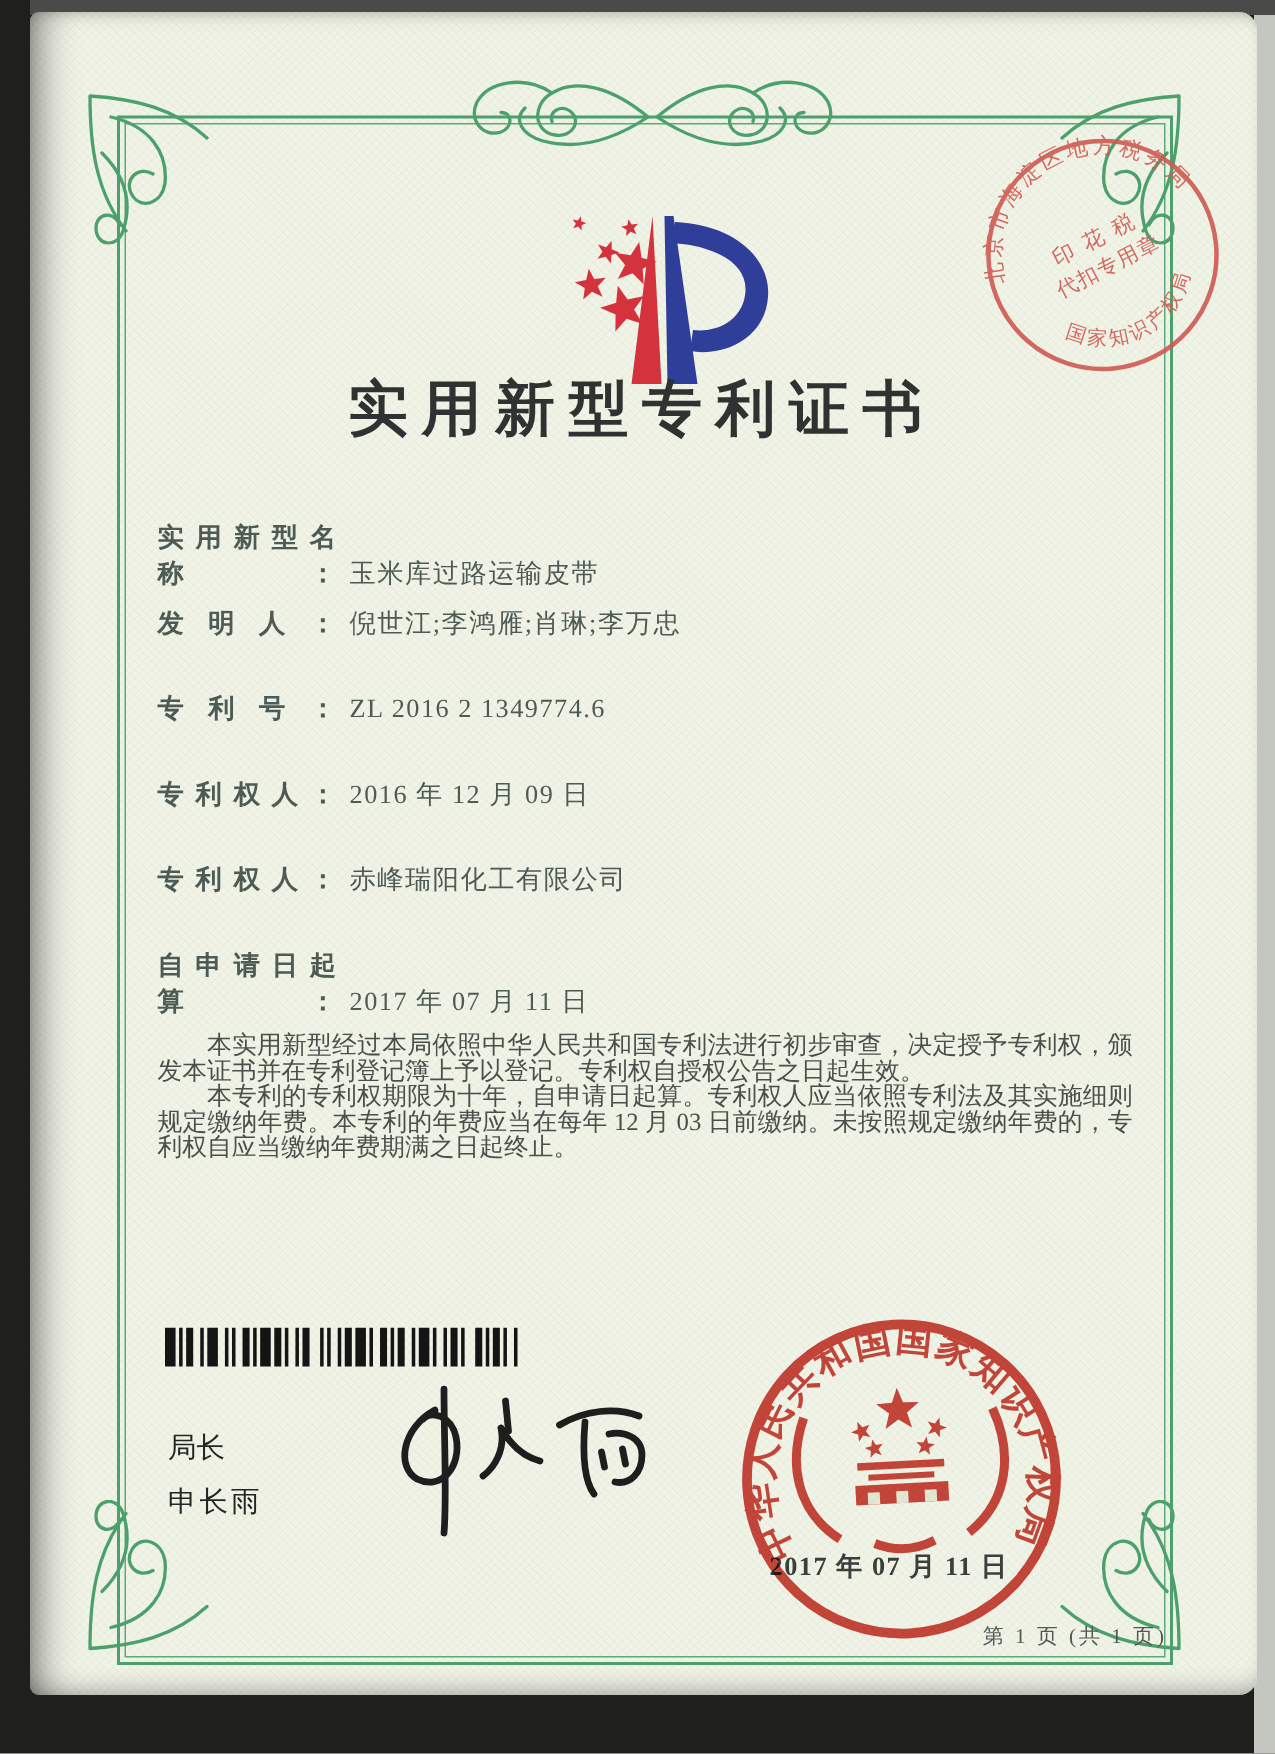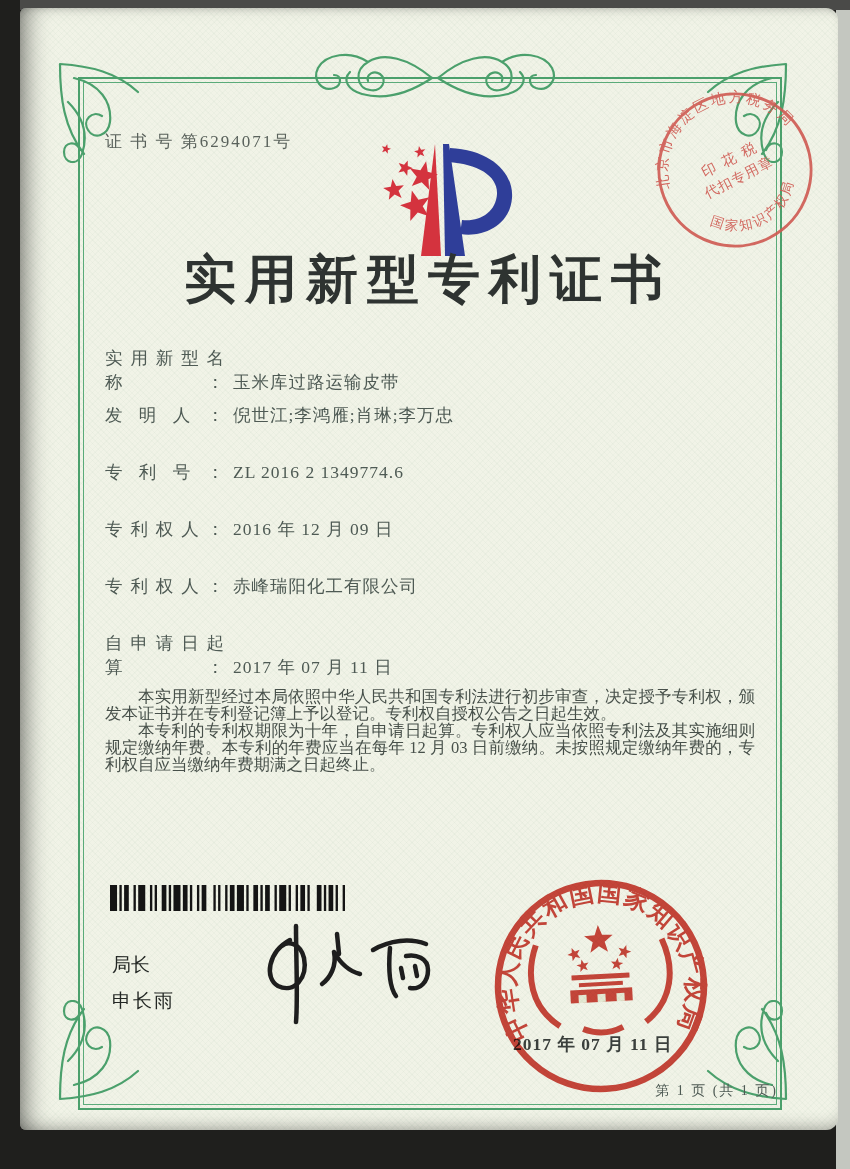--- a/index.html
+++ b/index.html
@@ -18,24 +18,24 @@
       #f1f3e7;
     border-radius:6px 12px 12px 6px;
     box-shadow: inset 18px 0 26px -14px rgba(0,0,0,.55), inset 0 -12px 18px -12px rgba(0,0,0,.3), inset 0 6px 10px -8px rgba(0,0,0,.3);
   }
   .frame-outer{position:absolute;left:58px;top:69px;width:700px;height:1029px;border:2px solid #4ba06c;}
   .frame-inner{position:absolute;left:3px;top:3px;right:3px;bottom:3px;border:1px solid #5aab79;}
   .orn{position:absolute;z-index:2;}
   .cert-no{position:absolute;left:85px;top:122px;font-size:17px;letter-spacing:2px;color:#5a625c;z-index:3;}
   .logo{position:absolute;left:320px;top:128px;width:195px;height:128px;z-index:3;}
   .tax-stamp{position:absolute;left:625px;top:72px;width:180px;height:180px;transform:rotate(-27deg);z-index:4;opacity:.9;}
-  .title{position:absolute;left:58px;top:237px;width:700px;text-align:center;font-size:52px;font-weight:700;letter-spacing:9px;color:#2e3331;z-index:3;}
+  .title{position:absolute;left:58px;top:237px;width:700px;text-align:center;font-size:40px;font-weight:700;letter-spacing:9px;color:#2e3331;z-index:3;}
   .fields{position:absolute;left:85px;top:338px;width:650px;z-index:3;}
   .field-row{height:57px;font-size:17.5px;color:#4e5a54;letter-spacing:1px;}
-  .f-label{display:inline-block;width:120px;text-align:justify;text-align-last:justify;}
+  .f-label{display:inline-block;width:120px;text-align:justify;text-align-last:justify;font-weight:bold;}
   .f-value{margin-left:8px;}
   .paras{position:absolute;left:85px;top:680px;width:650px;z-index:3;font-size:16.5px;line-height:17px;color:#47504a;text-align:justify;}
   .paras p{margin:0;text-indent:2em;}
   .barcode{position:absolute;left:90px;top:877px;width:258px;height:28px;z-index:3;}
   .signer-title{position:absolute;left:92px;top:944px;font-size:19px;color:#232724;z-index:3;font-family:"Liberation Sans","DejaVu Sans",sans-serif;}
   .signer-name{position:absolute;left:92px;top:980px;font-size:19px;color:#232724;z-index:3;font-family:Liberation Serif, serif;letter-spacing:2px;}
   .signature{position:absolute;left:218px;top:912px;width:215px;height:110px;z-index:3;}
   .issue-date{position:absolute;left:493px;top:1024px;font-size:17.5px;letter-spacing:1px;color:#3a3f3c;z-index:3;font-weight:700;}
   .office-seal{position:absolute;left:465px;top:862px;width:232px;height:232px;z-index:5;mix-blend-mode:multiply;opacity:.92;transform:rotate(-3deg);}
   .footer{position:absolute;left:58px;top:1074px;width:700px;text-align:right;font-size:14px;letter-spacing:2px;color:#4e5a54;z-index:3;}
@@ -76,21 +76,20 @@
   <svg class="orn" style="left:682px;top:50px" width="90" height="105" viewBox="0 0 90 105">
       <use href="#corner-flourish" transform="translate(90,0) scale(-1,1)"></use>
     </svg>
   <svg class="orn" style="left:34px;top:992px" width="90" height="105" viewBox="0 0 90 105">
       <use href="#corner-flourish" transform="translate(0,105) scale(1,-1)"></use>
     </svg>
   <svg class="orn" style="left:682px;top:992px" width="90" height="105" viewBox="0 0 90 105">
       <use href="#corner-flourish" transform="translate(90,105) scale(-1,-1)"></use>
     </svg>
 
-  <div class="cert-no">证 书 号 第6294071号</div>
 
   <svg class="logo" viewBox="0 0 195 128">
     <polygon points="95,8 81,120 101,120" fill="#d4333e"></polygon>
     <polygon points="103,8 109,8 125,120 105,120" fill="#2f3e99"></polygon>
     <path d="M110,12 C152,14 174,38 172,62 C170,90 142,102 120,98 L122,84 C140,86 156,76 157,58 C158,40 138,28 108,26 Z" fill="#2f3e99"></path>
     <use href="#star" transform="translate(76,70) scale(1.6) rotate(-15)" fill="#d4333e"></use>
     <use href="#star" transform="translate(83,40) scale(1.5) rotate(12)" fill="#d4333e"></use>
     <use href="#star" transform="translate(54,54) scale(1.1) rotate(-8)" fill="#d4333e"></use>
     <use href="#star" transform="translate(65,32) scale(0.8) rotate(20)" fill="#d4333e"></use>
     <use href="#star" transform="translate(80,16) scale(0.6) rotate(-10)" fill="#d4333e"></use>

